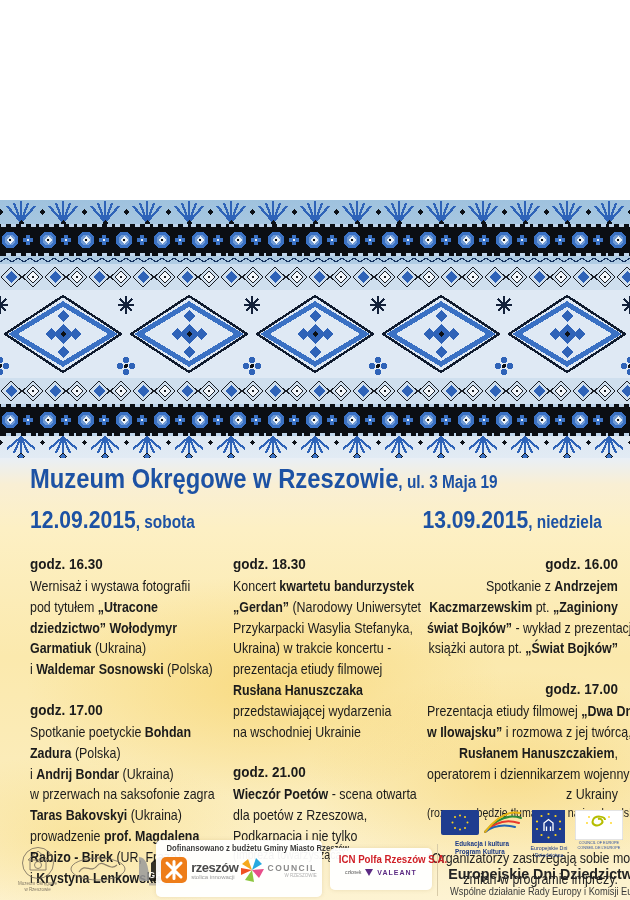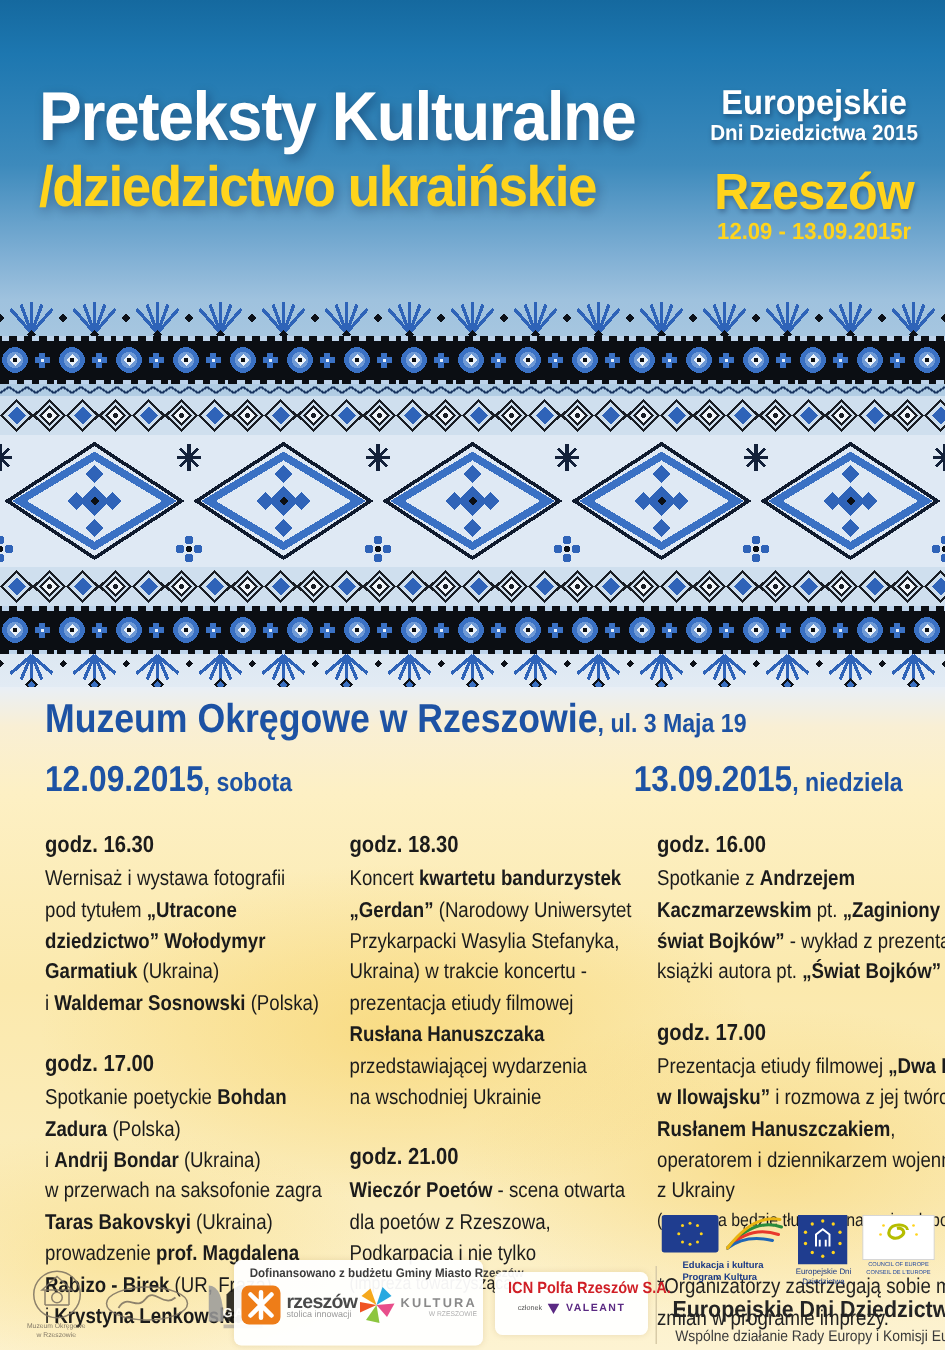--- a/index.html
+++ b/index.html
@@ -41,21 +41,21 @@
   .daterow { position:absolute; left:0; top:48px; width:630px; color:#1d52a4; }
   .day-l { position:absolute; left:30px; white-space:nowrap; transform:scaleX(.88); transform-origin:0 0;}
   .day-r { position:absolute; right:28px; white-space:nowrap; transform:scaleX(.88); transform-origin:100% 0;}
   .daterow b { font-size:24px; }
   .daterow span { font-size:17.5px; font-weight:bold; }
 
   .col { position:absolute; top:97px; }
   .col-inner { transform:scaleX(.87); transform-origin:0 0; width:118%; color:#1b1b1b; }
   #col1 { left:30px;  width:195px; }
   #col2 { left:233px; width:200px; }
-  #col3 { left:438px; width:186px; }
+  #col3 { left:427px; width:186px;text-align:right; }
   .evt { margin-bottom:21px; }
   .t-time { font-size:15.5px; font-weight:bold; margin-bottom:3px; }
   .ln { font-size:14.3px; line-height:20.8px; white-space:nowrap; }
   .ln.small { font-size:12.2px; line-height:17px; }
   .note { margin-top:26px; font-size:12.6px; line-height:17.5px; color:#222; }
 
   
   .leftlogos { position:absolute; left:18px; top:388px; display:flex; align-items:center; gap:12px; opacity:.85; }
   .llog { display:flex; flex-direction:column; align-items:center; }
   .cap { font-size:4.5px; color:#6e6557; text-align:center; line-height:5.5px; margin-top:1px; }
@@ -88,30 +88,20 @@
   .ecap3 { font-size:3.8px; color:#2b4ea0; line-height:4.6px; text-align:center; margin-top:1px; }
   .eddtitle { margin-top:7px; text-align:center; font-size:15.5px; font-weight:bold; color:#242424; white-space:nowrap; transform:scaleX(.92); transform-origin:50% 0;}
   .eddsub { text-align:center; font-size:10.3px; color:#3a3a3a; margin-top:3px; white-space:nowrap; transform:scaleX(.9); transform-origin:50% 0;}
   b { font-weight:bold; }
 </style>
 </head>
 <body>
 
 <div id="poster">
 
-  <div class="hdr">
-    <div class="title">Preteksty Kulturalne</div>
-    <div class="subtitle">/dziedzictwo ukraińskie</div>
-    <div class="edd-box">
-      <div class="edd1">Europejskie</div>
-      <div class="edd2">Dni Dziedzictwa 2015</div>
-      <div class="edd3">Rzeszów</div>
-      <div class="edd4">12.09 - 13.09.2015r</div>
-    </div>
-  </div>
 
   <svg class="band" width="630" height="258" viewBox="0 0 630 258" shape-rendering="crispEdges">
     <defs>
       <linearGradient id="bgG" x1="0" y1="0" x2="0" y2="1">
         <stop offset="0" stop-color="#9fc2de"></stop>
           <stop offset=".5" stop-color="#c4d8ea"></stop>
           <stop offset="1" stop-color="#e2ebf4"></stop>
       </linearGradient>
       <pattern id="patA" width="42" height="24" patternUnits="userSpaceOnUse">
         <g stroke="#2e63b8" stroke-width="2.2" fill="none">
@@ -363,21 +353,21 @@
         </div>
         <div class="kultlogo">
           <svg width="26" height="26" viewBox="0 0 26 26">
             <polygon points="13,13 3,7 9,2" fill="#f5a81c"></polygon>
             <polygon points="13,13 17,1 23,7" fill="#27a9e0"></polygon>
             <polygon points="13,13 25,12 20,21" fill="#e84e8a"></polygon>
             <polygon points="13,13 15,25 6,23" fill="#8dc63f"></polygon>
             <polygon points="13,13 2,18 2,11" fill="#f05323"></polygon>
           </svg>
           <div class="kulttxt">
-            <div class="n">KULTURA</div>
+            <div class="n">COUNCIL</div>
             <div class="t">W RZESZOWIE</div>
           </div>
         </div>
       </div>
     </div>
 
     <div class="card" id="card2">
       <div class="icn">ICN Polfa Rzeszów S.A.</div>
       <div class="valrow">
         <span class="member">członek</span>

